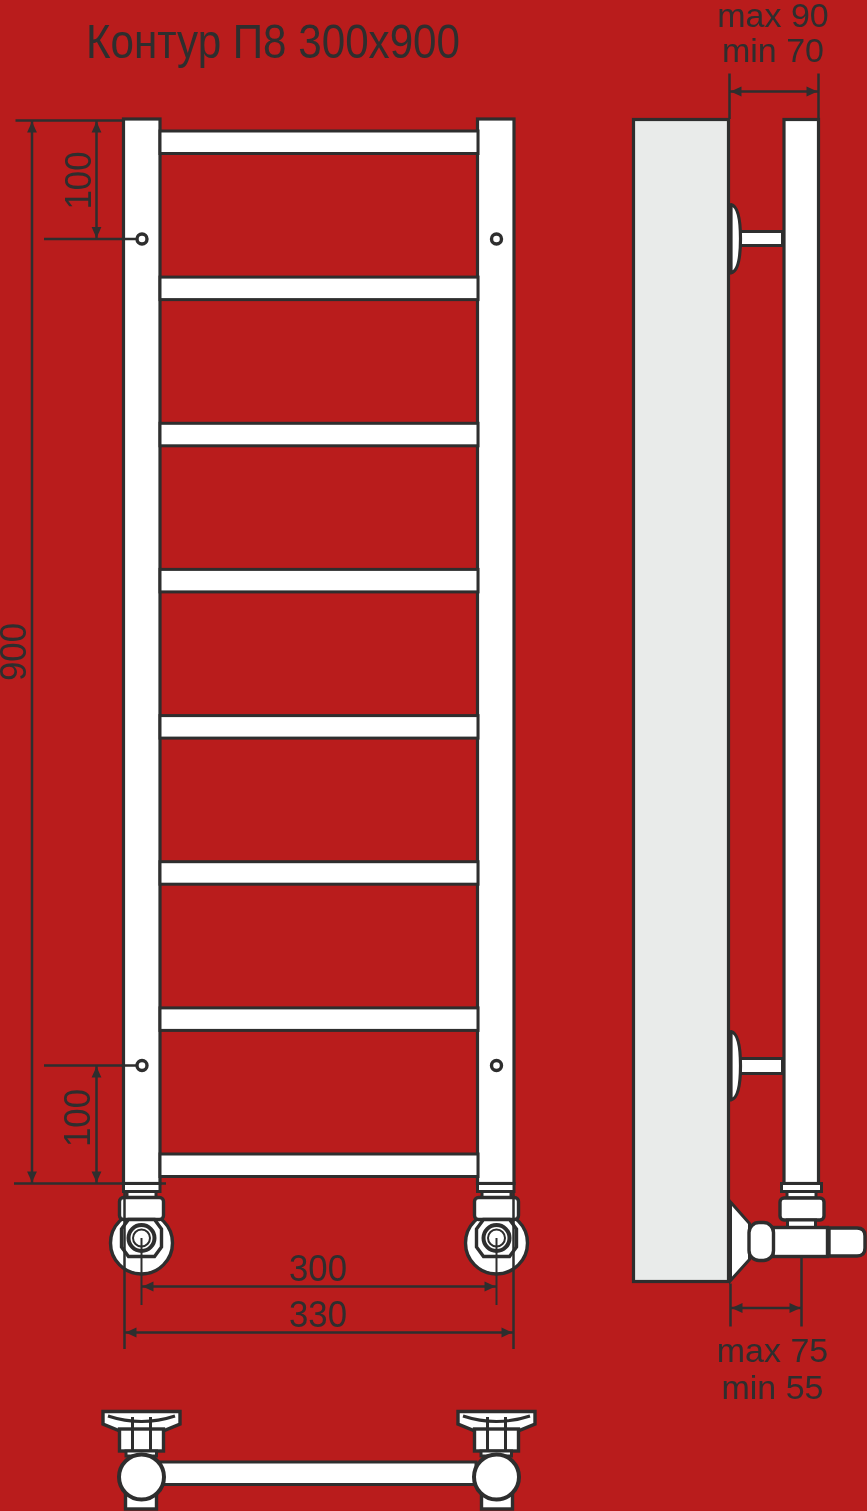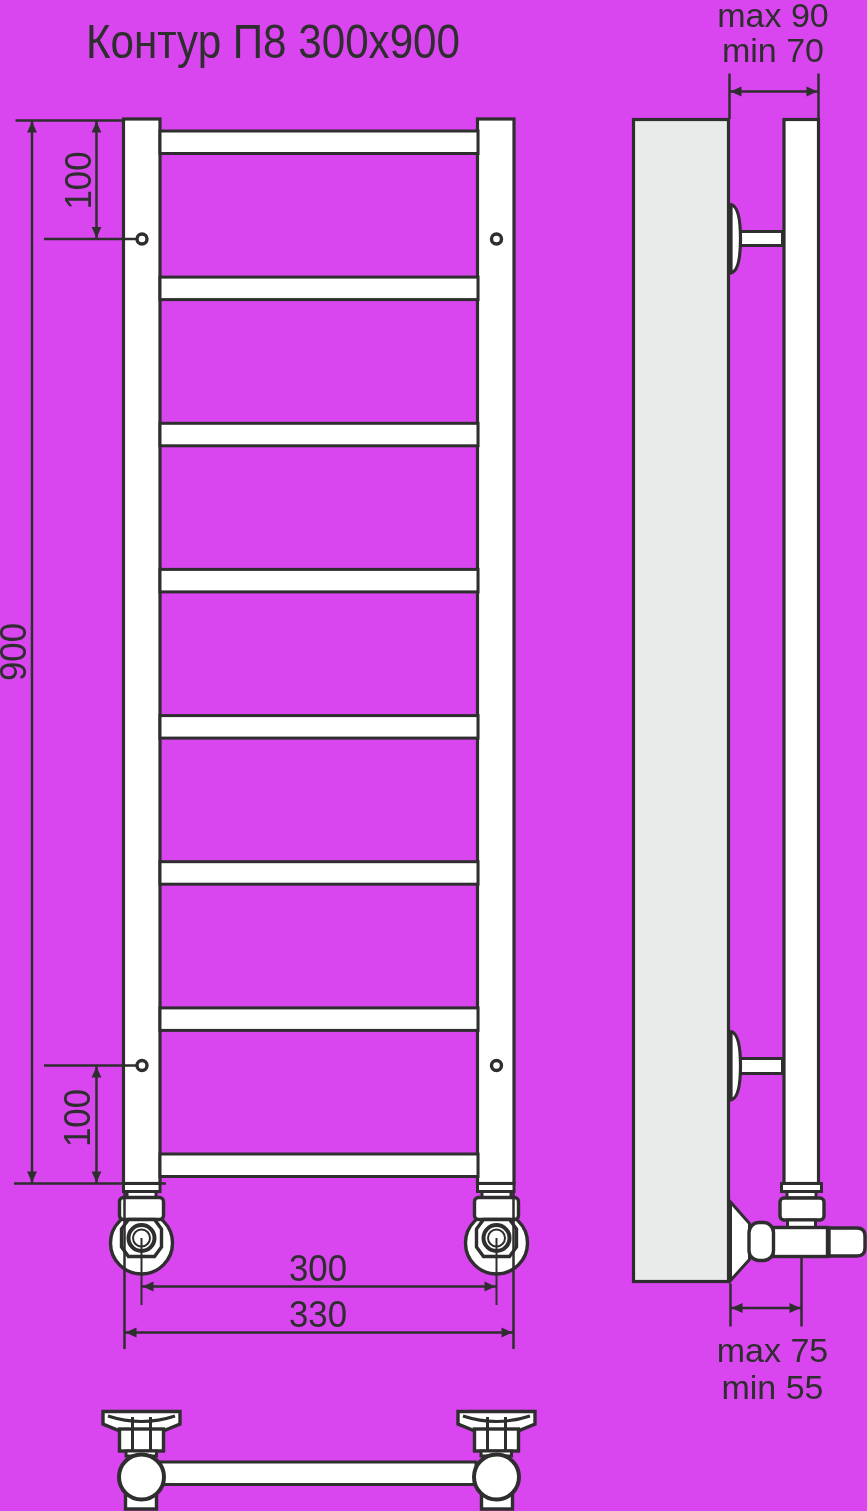--- a/index.html
+++ b/index.html
@@ -1,16 +1,16 @@
 <!DOCTYPE html>
 <html><head>
 <meta charset="utf-8">
 <style>
 html,body{margin:0;padding:0;background:#ffffff;}
-#page{position:relative;width:867px;height:1511px;background:#d946ef;overflow:hidden;}
+#page{position:relative;width:867px;height:1511px;background:#b91c1c;overflow:hidden;}
 svg{display:block;}
 text{font-family:"Liberation Sans",sans-serif;fill:#2e2e2e;}
 </style>
 </head>
 <body>
 <div id="page">
 <svg width="867" height="1511" viewBox="0 0 867 1511" xmlns="http://www.w3.org/2000/svg">
 
 <text x="86" y="57.5" font-size="47.5" textLength="374" lengthAdjust="spacingAndGlyphs">Контур П8 300х900</text>
 

